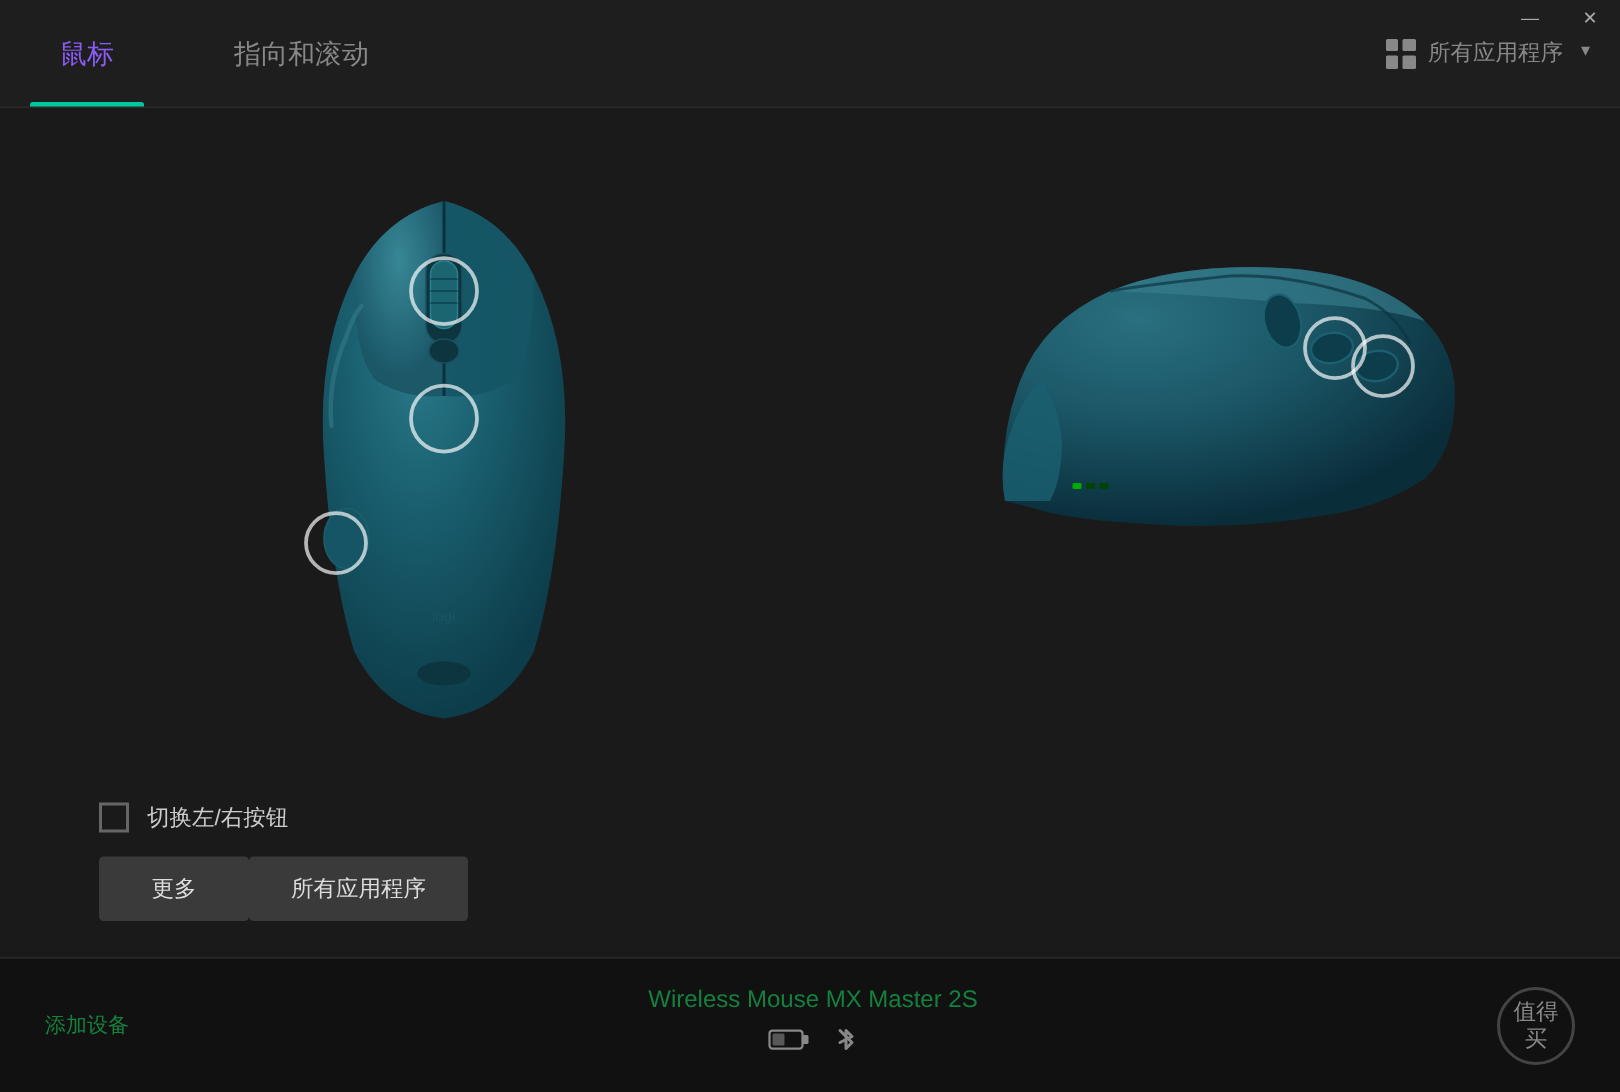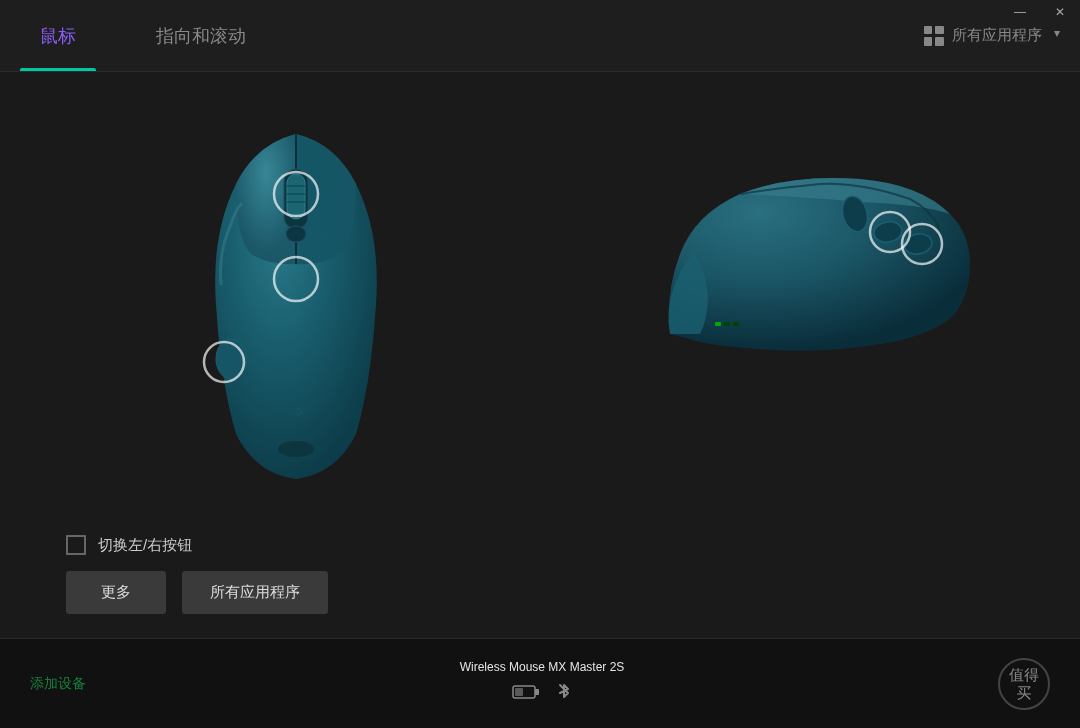--- a/index.html
+++ b/index.html
@@ -161,21 +161,20 @@
       background: transparent;
       cursor: pointer;
       flex-shrink: 0;
     }
     .switch-label {
       font-size: 15px;
       color: #ccc;
     }
     .button-row {
       display: flex;
-      gap: 16px;
     }
     .action-btn {
       padding: 12px 28px;
       background: #3a3a3a;
       border: none;
       color: #ddd;
       font-size: 15px;
       font-family: inherit;
       cursor: pointer;
       border-radius: 3px;
@@ -201,22 +200,22 @@
       cursor: pointer;
     }
     .device-center {
       flex: 1;
       display: flex;
       flex-direction: column;
       align-items: center;
       gap: 6px;
     }
     .device-name {
-      font-size: 12px;
-      color: #e5e5e5;
+      font-size: 16px;
+      color: #15803d;
     }
     .device-icons {
       display: flex;
       gap: 16px;
       align-items: center;
     }
     .status-right {
       display: flex;
       align-items: center;
       justify-content: center;

